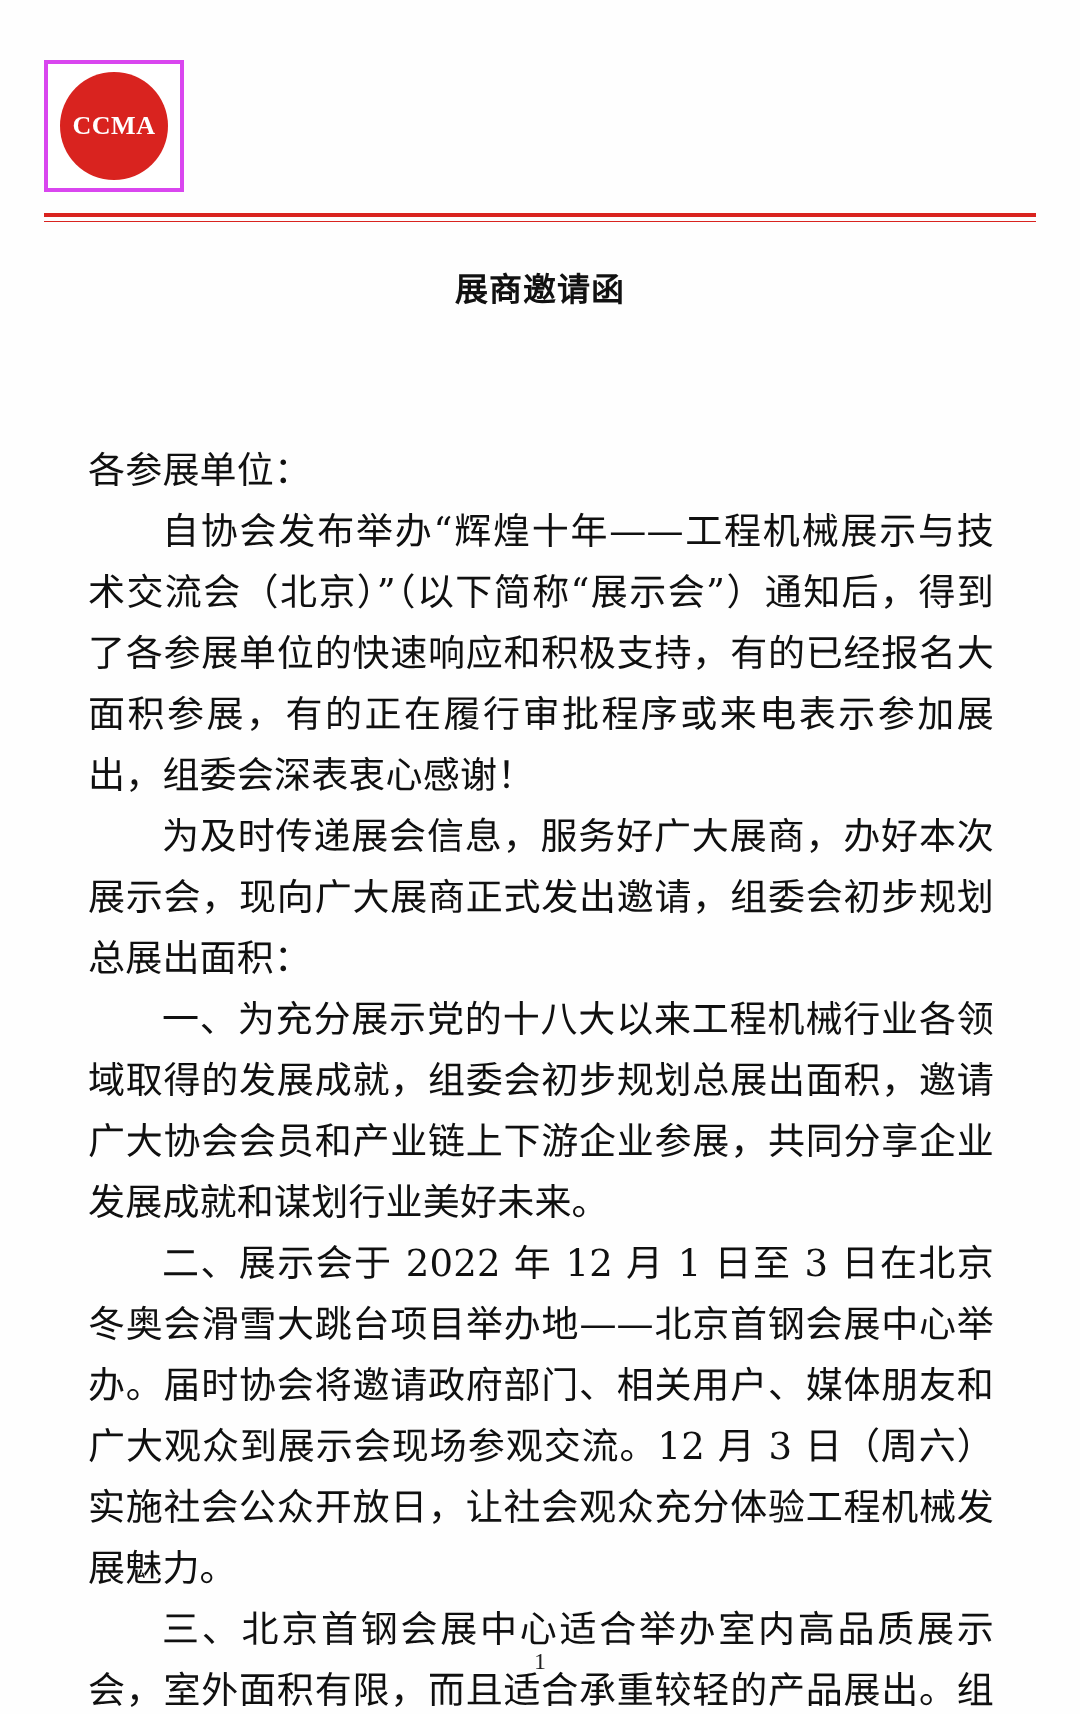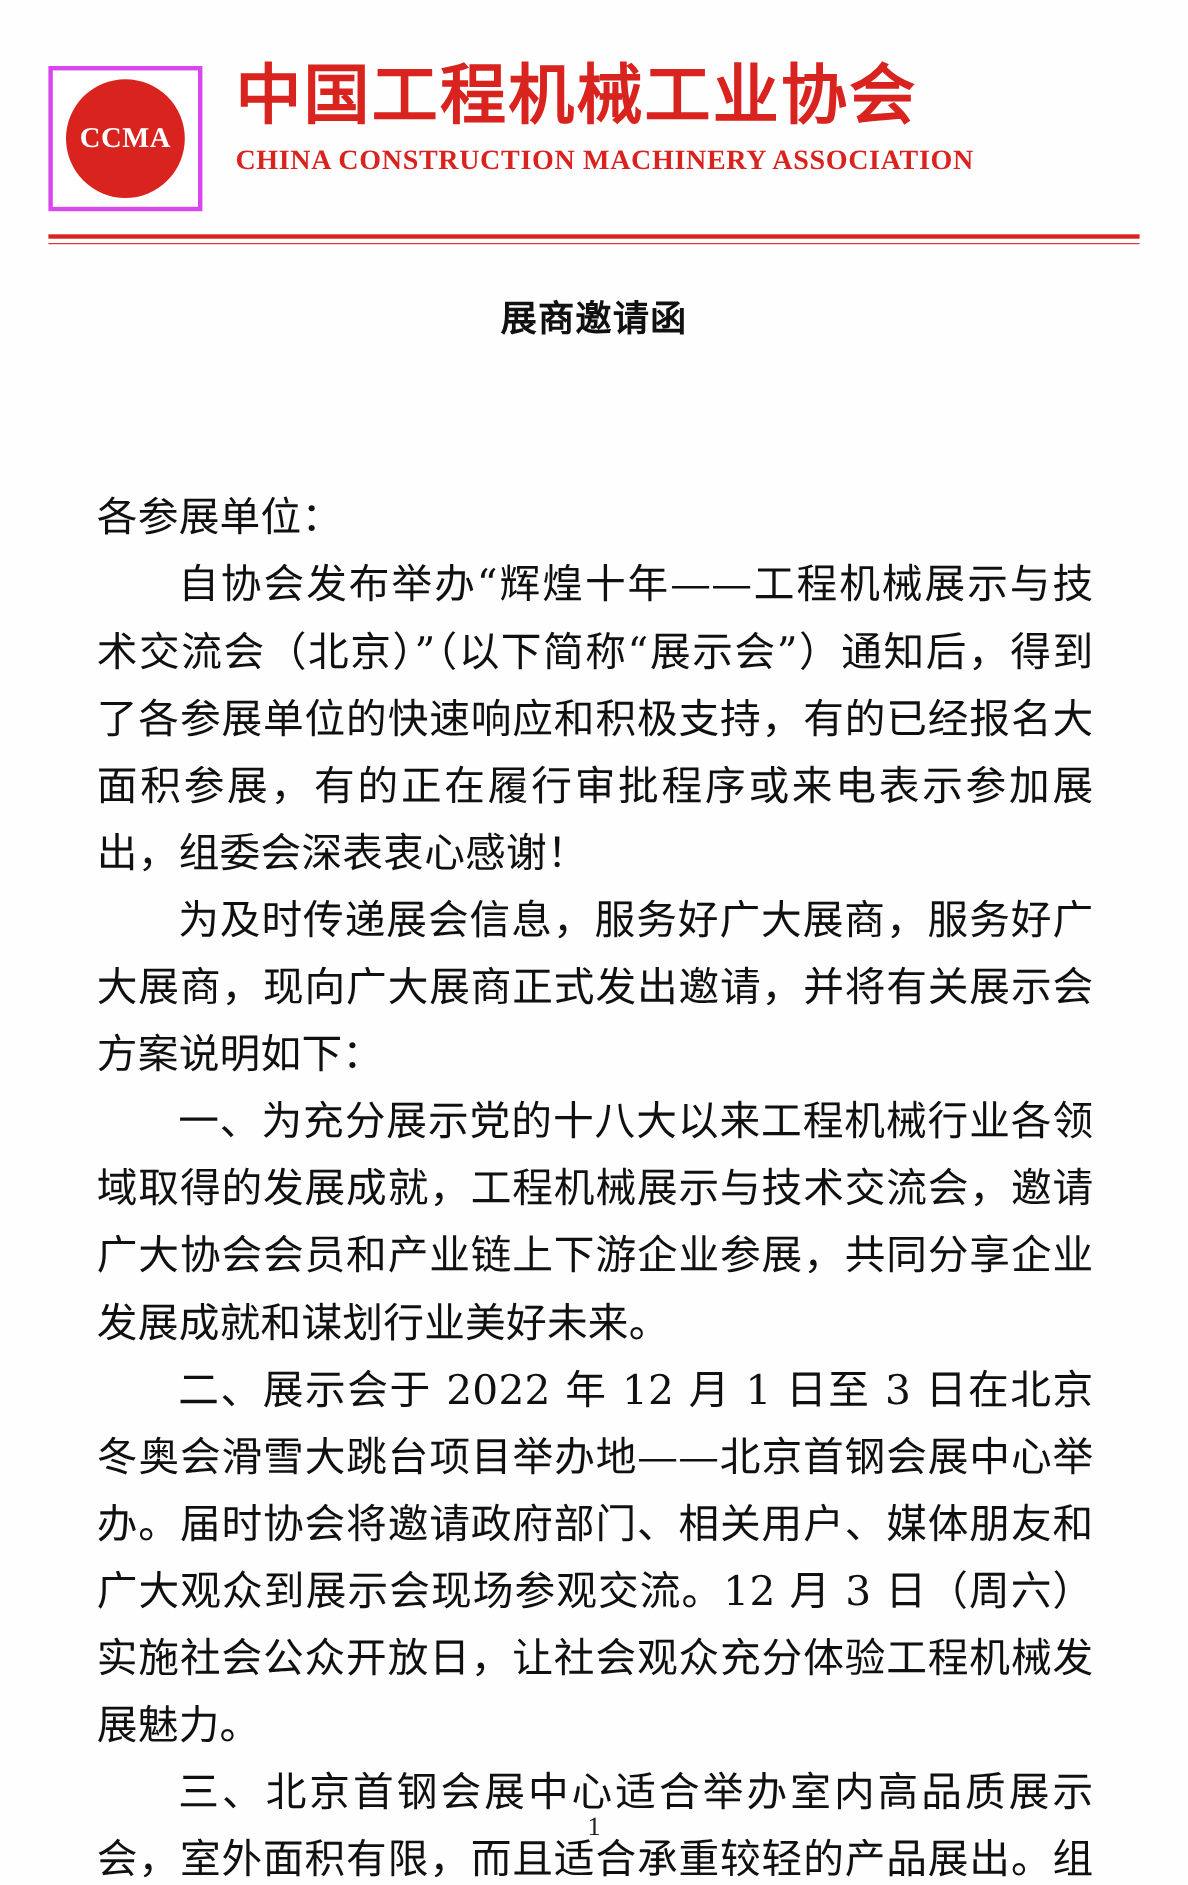--- a/index.html
+++ b/index.html
@@ -166,38 +166,34 @@
 <div class="page">
 
   <div class="letterhead">
 
     <div class="logo-box">
       <div class="logo-circle">
         <span class="logo-text">CCMA</span>
       </div>
     </div>
 
-    <div class="lh-titles">
-      <div class="lh-cn">中国工程机械工业协会</div>
-      <div class="lh-en">CHINA CONSTRUCTION MACHINERY ASSOCIATION</div>
-    </div>
 
   </div>
 
   <div class="rule-thick"></div>
   <div class="rule-thin"></div>
 
   <div class="doc-title">
     <span class="line2">展商邀请函</span>
   </div>
 
   <div class="body-text">
     <p>各参展单位：</p>
     <p class="indent">自协会发布举办“辉煌十年——工程机械展示与技术交流会（北京）”（以下简称“展示会”）通知后，得到了各参展单位的快速响应和积极支持，有的已经报名大面积参展，有的正在履行审批程序或来电表示参加展出，组委会深表衷心感谢！</p>
-    <p class="indent">为及时传递展会信息，服务好广大展商，服务好广大展商，现向广大展商正式发出邀请，并将有关展示会方案说明如下：</p>
-    <p class="indent">一、为充分展示党的十八大以来工程机械行业各领域取得的发展成就，工程机械展示与技术交流会，邀请广大协会会员和产业链上下游企业参展，共同分享企业发展成就和谋划行业美好未来。</p>
+    <p class="indent">为及时传递展会信息，服务好广大展商，办好本次展示会，现向广大展商正式发出邀请，组委会初步规划总展出面积：</p>
+    <p class="indent">一、为充分展示党的十八大以来工程机械行业各领域取得的发展成就，组委会初步规划总展出面积，邀请广大协会会员和产业链上下游企业参展，共同分享企业发展成就和谋划行业美好未来。</p>
     <p class="indent">二、展示会于 2022 年 12 月 1 日至 3 日在北京冬奥会滑雪大跳台项目举办地——北京首钢会展中心举办。届时协会将邀请政府部门、相关用户、媒体朋友和广大观众到展示会现场参观交流。12 月 3 日（周六）实施社会公众开放日，让社会观众充分体验工程机械发展魅力。</p>
     <p class="indent">三、北京首钢会展中心适合举办室内高品质展示会，室外面积有限，而且适合承重较轻的产品展出。组委会初步规划总展出面积 2 万平米左右，希望各参展企业提供产业链上下游的先进技术产品和高端装备进行展出，大型设备和示范工程应用等可通过模型、图</p>
   </div>
 
   <div class="page-number">1</div>
 
 </div>
 
 </body></html>

